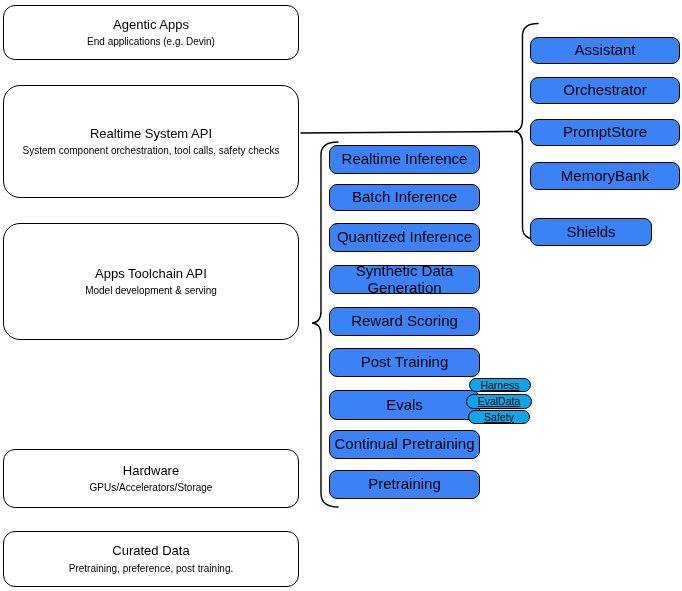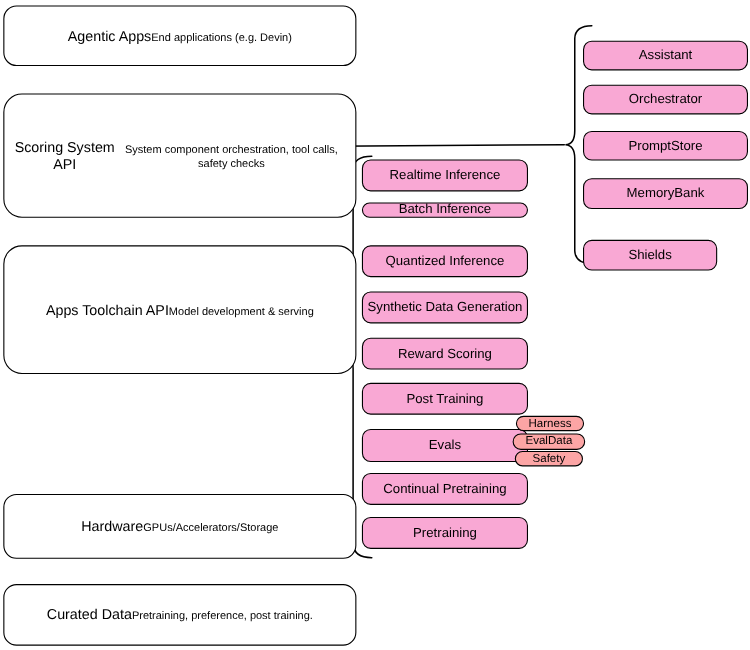--- a/index.html
+++ b/index.html
@@ -18,100 +18,101 @@
     position: absolute;
     left: 0; top: 0;
     width: 682px; height: 591px;
     pointer-events: none;
   }
 
   
   .bigbox {
     position: absolute;
     left: 3px;
-    width: 321px;
+    width: 296px;
     background: #ffffff;
     border: 1.4px solid #000000;
     display: flex;
-    flex-direction: row;
+    flex-direction: column;
     align-items: center;
     justify-content: center;
     text-align: center;
     padding: 0 8px;
   }
   .bigbox .title { font-size: 13px; line-height: 1.2; }
   .bigbox .subtitle { font-size: 10px; line-height: 1.3; margin-top: 3px; }
 
   
   .node {
     position: absolute;
-    background: #f9a8d4;
+    background: #3b82f6;
     border: 1.4px solid #000000;
     border-radius: 8px;
     display: flex;
     align-items: center;
     justify-content: center;
     text-align: center;
-    font-size: 12px;
+    font-size: 15px;
     line-height: 1.1;
   }
 
   
   .pill {
     position: absolute;
-    background: #fca5a5;
+    background: #0ea5e9;
     border: 1.2px solid #000000;
     border-radius: 999px;
     display: flex;
     align-items: center;
     justify-content: center;
     font-size: 10.5px;
     line-height: 1;
     z-index: 5;
+    text-decoration: underline;
   }
 </style>
 </head>
 <body>
 
 <div class="canvas">
 
   <svg class="connector-layer" width="682" height="591" viewBox="0 0 682 591" fill="none" stroke="#000000" stroke-width="1.4" stroke-linecap="round">
     <path d="M301 133 L513 131.5"></path>
     <path d="M338 142 Q321.5 142 321 154 L321 311 Q321 322.5 312 323 Q321 323.5 321 335 L321 494 Q321.5 507 338 507"></path>
     <path d="M538 23.5 Q523 23.5 522.5 35 L522.5 119 Q522.5 131 514 131.5 Q522.5 132 522.5 144 L522.5 228 Q523 239.5 538 239.5"></path>
   </svg>
 
   <div class="bigbox" style="top:5px; height:55px; border-radius:12px">
     <div class="title">Agentic Apps</div>
     <div class="subtitle">End applications (e.g. Devin)</div>
   </div>
 
   <div class="bigbox" style="top:85px; height:113px; border-radius:17px">
-    <div class="title">Scoring System API</div>
+    <div class="title">Realtime System API</div>
     <div class="subtitle">System component orchestration, tool calls, safety checks</div>
   </div>
 
   <div class="bigbox" style="top:223px; height:117px; border-radius:17px">
     <div class="title">Apps Toolchain API</div>
     <div class="subtitle">Model development &amp; serving</div>
   </div>
 
 
   <div class="bigbox" style="top:449px; height:59px; border-radius:12px">
     <div class="title">Hardware</div>
     <div class="subtitle">GPUs/Accelerators/Storage</div>
   </div>
 
   <div class="bigbox" style="top:531px; height:56px; border-radius:12px">
     <div class="title">Curated Data</div>
     <div class="subtitle">Pretraining, preference, post training.</div>
   </div>
 
   <div class="node" style="left:329px; top:145px; width:151px; height:29px">Realtime Inference</div>
-  <div class="node" style="left:329px; top:184px; width:151px; height:14px">Batch Inference</div>
+  <div class="node" style="left:329px; top:184px; width:151px; height:27px">Batch Inference</div>
   <div class="node" style="left:329px; top:223px; width:151px; height:29px">Quantized Inference</div>
   <div class="node" style="left:329px; top:265px; width:151px; height:29px">Synthetic Data Generation</div>
   <div class="node" style="left:329px; top:307px; width:151px; height:29px">Reward Scoring</div>
   <div class="node" style="left:329px; top:348px; width:151px; height:29px">Post Training</div>
   <div class="node" style="left:329px; top:390px; width:151px; height:30px">Evals</div>
   <div class="node" style="left:329px; top:430px; width:151px; height:29px">Continual Pretraining</div>
   <div class="node" style="left:329px; top:470px; width:151px; height:29px">Pretraining</div>
 
   <div class="pill" style="left:469px; top:378px; width:62px; height:14px">Harness</div>
   <div class="pill" style="left:466px; top:394px; width:66px; height:15px">EvalData</div>

